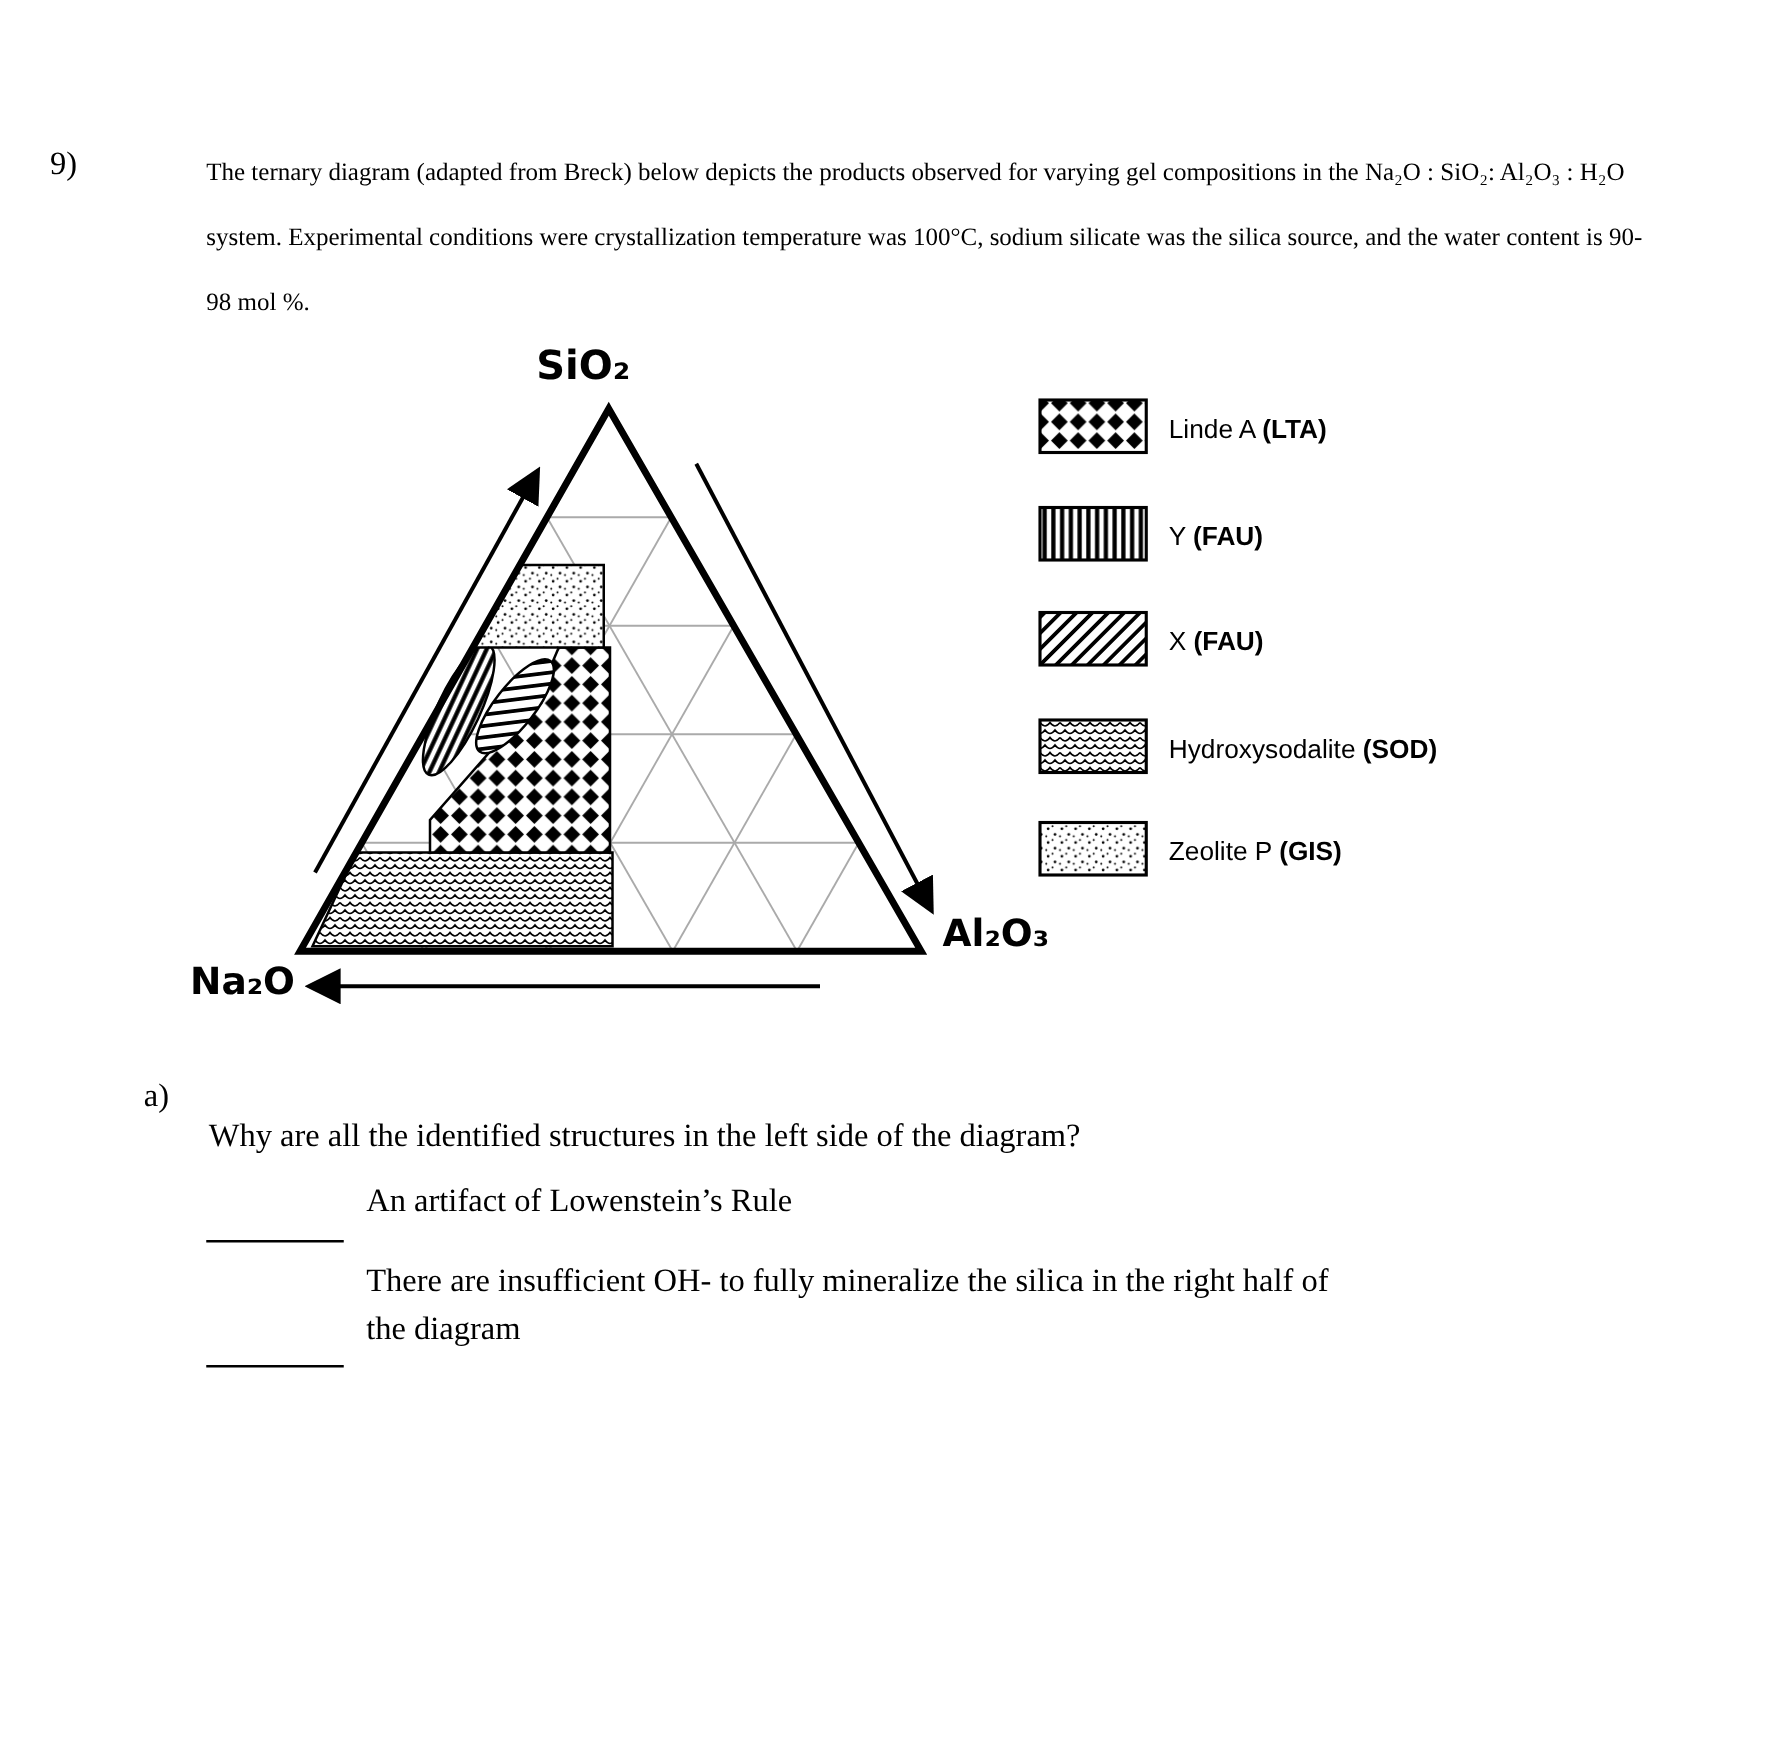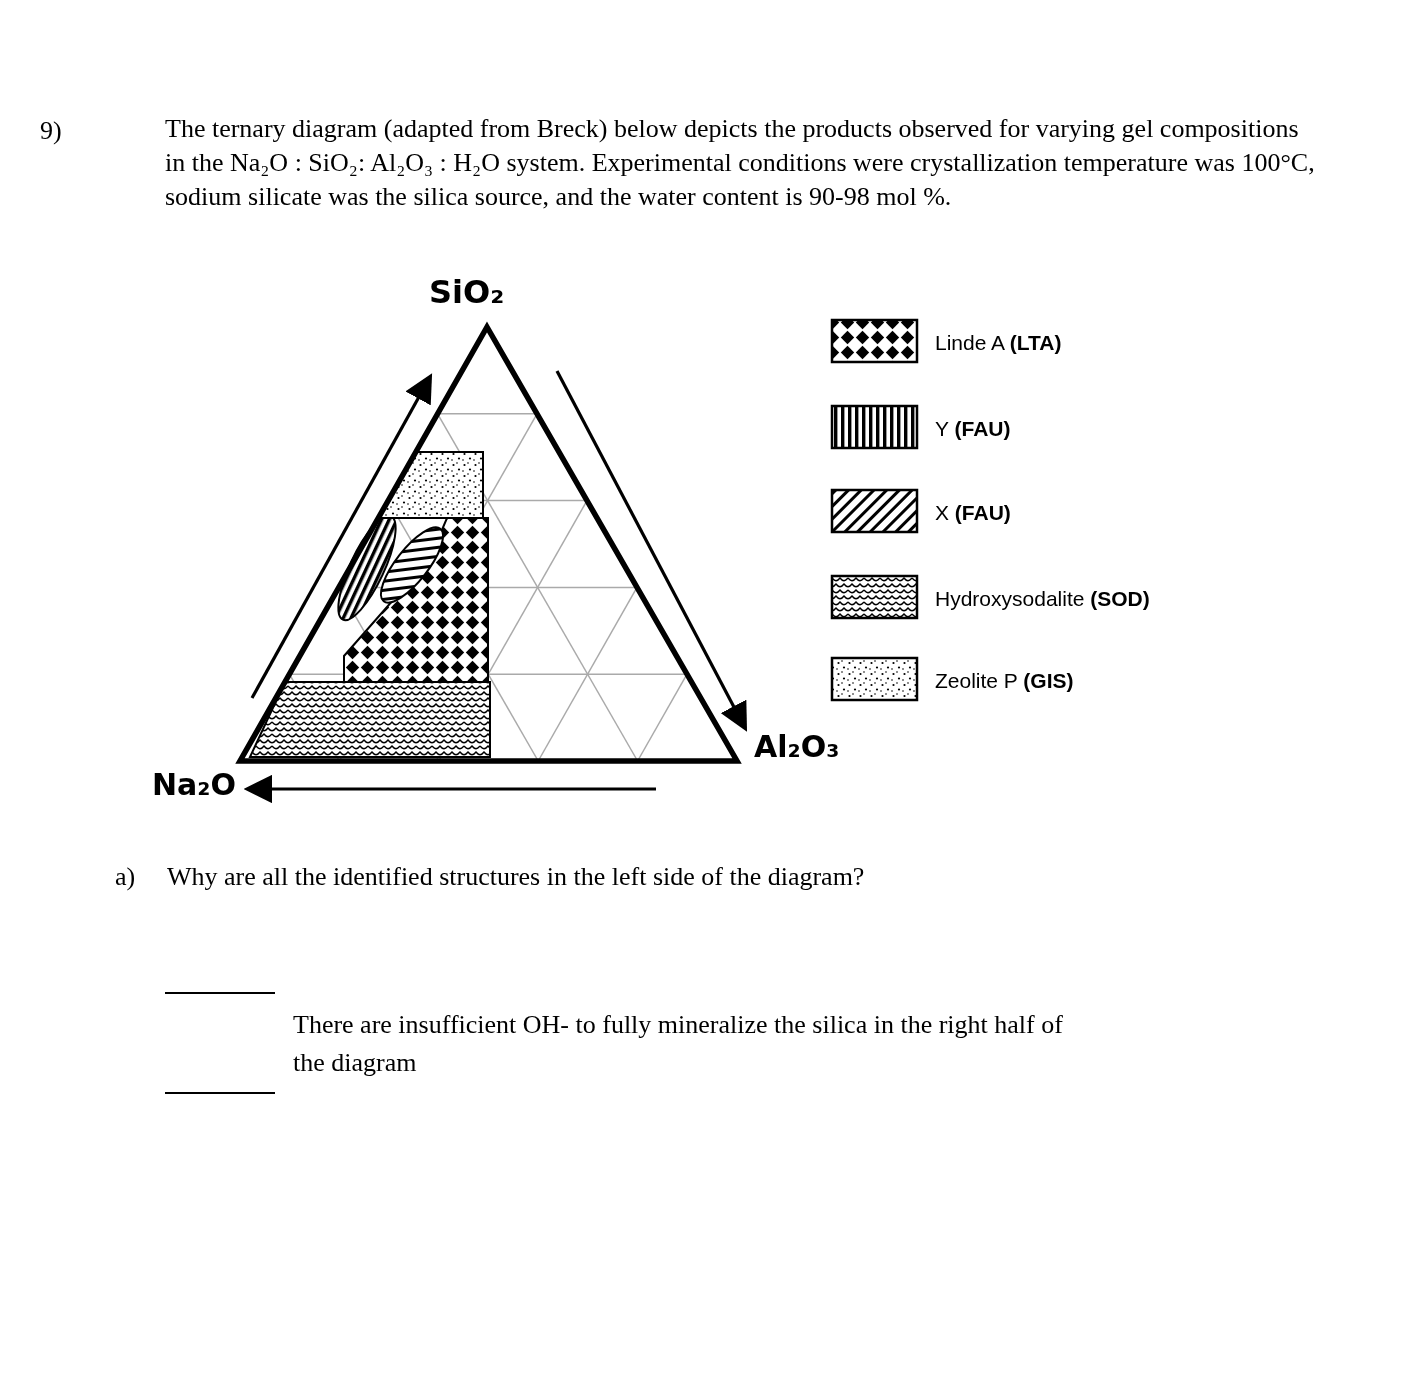--- a/index.html
+++ b/index.html
@@ -18,40 +18,40 @@
     left:40px;
     display:flex;
   }
   .qnum{
     width:125px;
     font-size:26px;
     line-height:38px;
   }
   .qtext{
     width:1150px;
-    font-size:26px;
-    line-height:34px;
+    font-size:20px;
+    line-height:52px;
   }
   .diagram-svg{
     position:absolute;
     top:255px;
     left:0;
     width:1425px;
     height:560px;
   }
   .subquestion{
     position:absolute;
     top:858px;
     left:115px;
     display:flex;
     font-size:26px;
     line-height:38px;
   }
   .sq-label{width:52px;}
-  .sq-text{width:1000px;}
+  .sq-text{width:1000px;margin-top:32px;}
   .options{
     position:absolute;
     top:942px;
     left:165px;
     width:1030px;
   }
   .option{
     position:relative;
     padding-left:128px;
     margin-bottom:24px;
@@ -169,20 +169,21 @@
   </svg>
 
   <div class="subquestion">
     <div class="sq-label">a)</div>
     <div class="sq-text">Why are all the identified structures in the left side of the diagram?</div>
   </div>
 
   <div class="options">
     <div class="option">
       <div class="blank"></div>
+      <div class="opt-text">An artifact of Lowenstein’s Rule</div>
     </div>
     <div class="option">
       <div class="blank"></div>
       <div class="opt-text">There are insufficient OH- to fully mineralize the silica in the right half of the diagram</div>
     </div>
   </div>
 
 </div>
 
 </body></html>

